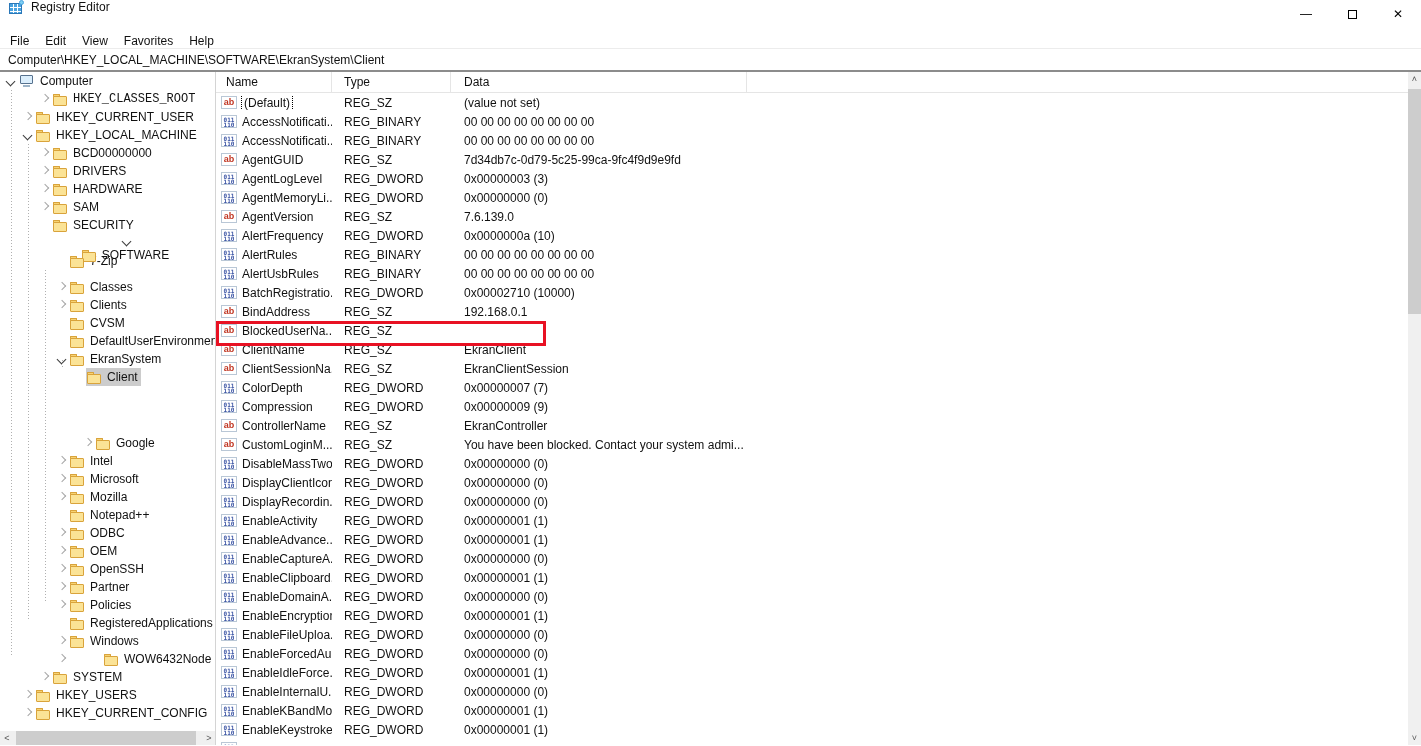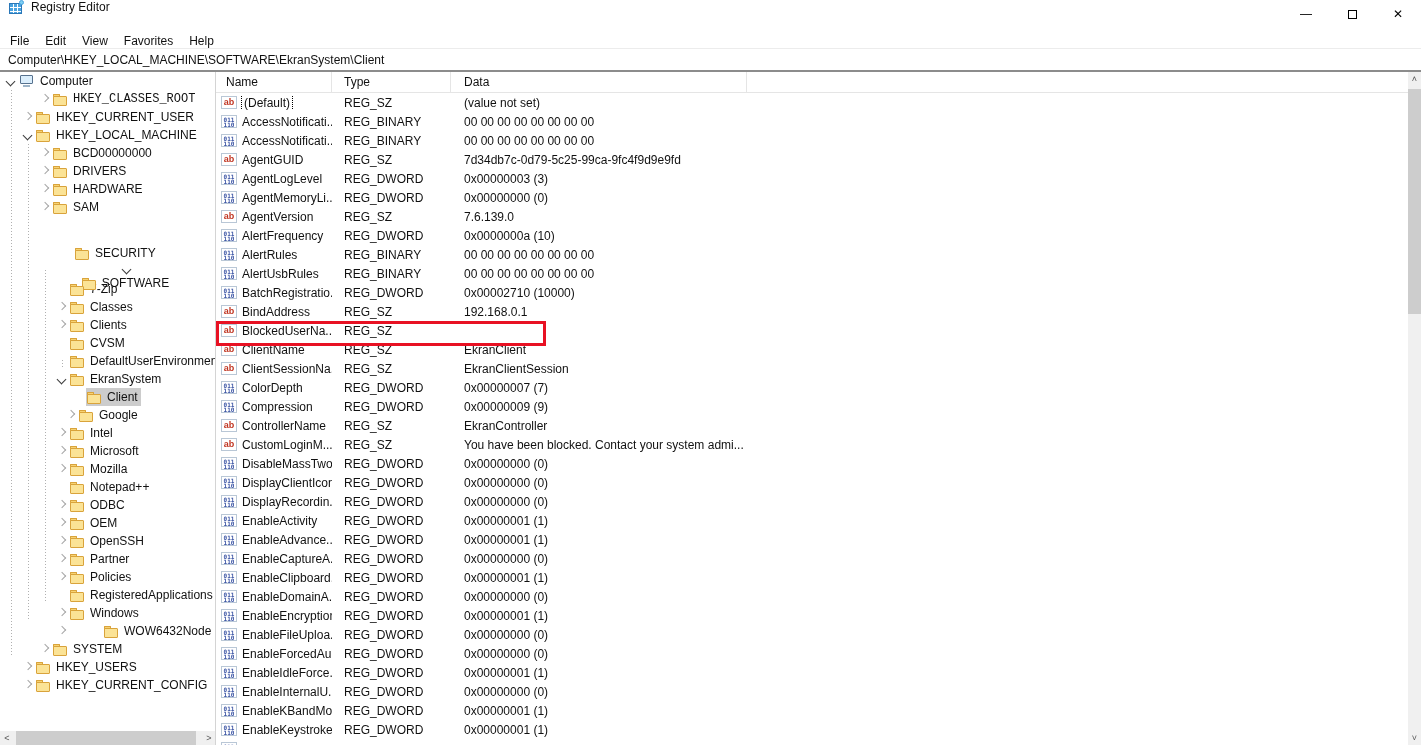--- a/index.html
+++ b/index.html
@@ -215,21 +215,21 @@
           <div class="tree-row" style="padding-left: 38px;">
             <span class="chev collapsed"></span>
             <span class="node-box">
               <span class="folder-icon">
                 <span class="back"></span>
                 <span class="front"></span>
               </span>
               <span class="tree-label">SAM</span>
             </span>
           </div>
-          <div class="tree-row" style="padding-left: 60px; margin-top: 28px;">
+          <div class="tree-row" style="padding-left: 38px;">
             <span class="chev"></span>
             <span class="node-box">
               <span class="folder-icon">
                 <span class="back"></span>
                 <span class="front"></span>
               </span>
               <span class="tree-label">SECURITY</span>
             </span>
           </div>
           <div class="tree-row" style="padding-left: 38px; flex-direction: column;">
@@ -245,21 +245,21 @@
           <div class="tree-row" style="padding-left: 55px;">
             <span class="chev"></span>
             <span class="node-box">
               <span class="folder-icon">
                 <span class="back"></span>
                 <span class="front"></span>
               </span>
               <span class="tree-label">7-Zip</span>
             </span>
           </div>
-          <div class="tree-row" style="padding-left: 55px;">
+          <div class="tree-row" style="padding-left: 55px; margin-top: 8px;">
             <span class="chev collapsed"></span>
             <span class="node-box">
               <span class="folder-icon">
                 <span class="back"></span>
                 <span class="front"></span>
               </span>
               <span class="tree-label">Classes</span>
             </span>
           </div>
           <div class="tree-row" style="padding-left: 55px;">
@@ -305,21 +305,21 @@
           <div class="tree-row" style="padding-left: 72px;">
             <span class="chev"></span>
             <span class="node-box selected">
               <span class="folder-icon">
                 <span class="back"></span>
                 <span class="front"></span>
               </span>
               <span class="tree-label">Client</span>
             </span>
           </div>
-          <div class="tree-row" style="padding-left: 64px;">
+          <div class="tree-row" style="padding-left: 81px; margin-top: 48px;">
             <span class="chev collapsed"></span>
             <span class="node-box">
               <span class="folder-icon">
                 <span class="back"></span>
                 <span class="front"></span>
               </span>
               <span class="tree-label">Google</span>
             </span>
           </div>
           <div class="tree-row" style="padding-left: 55px;">

